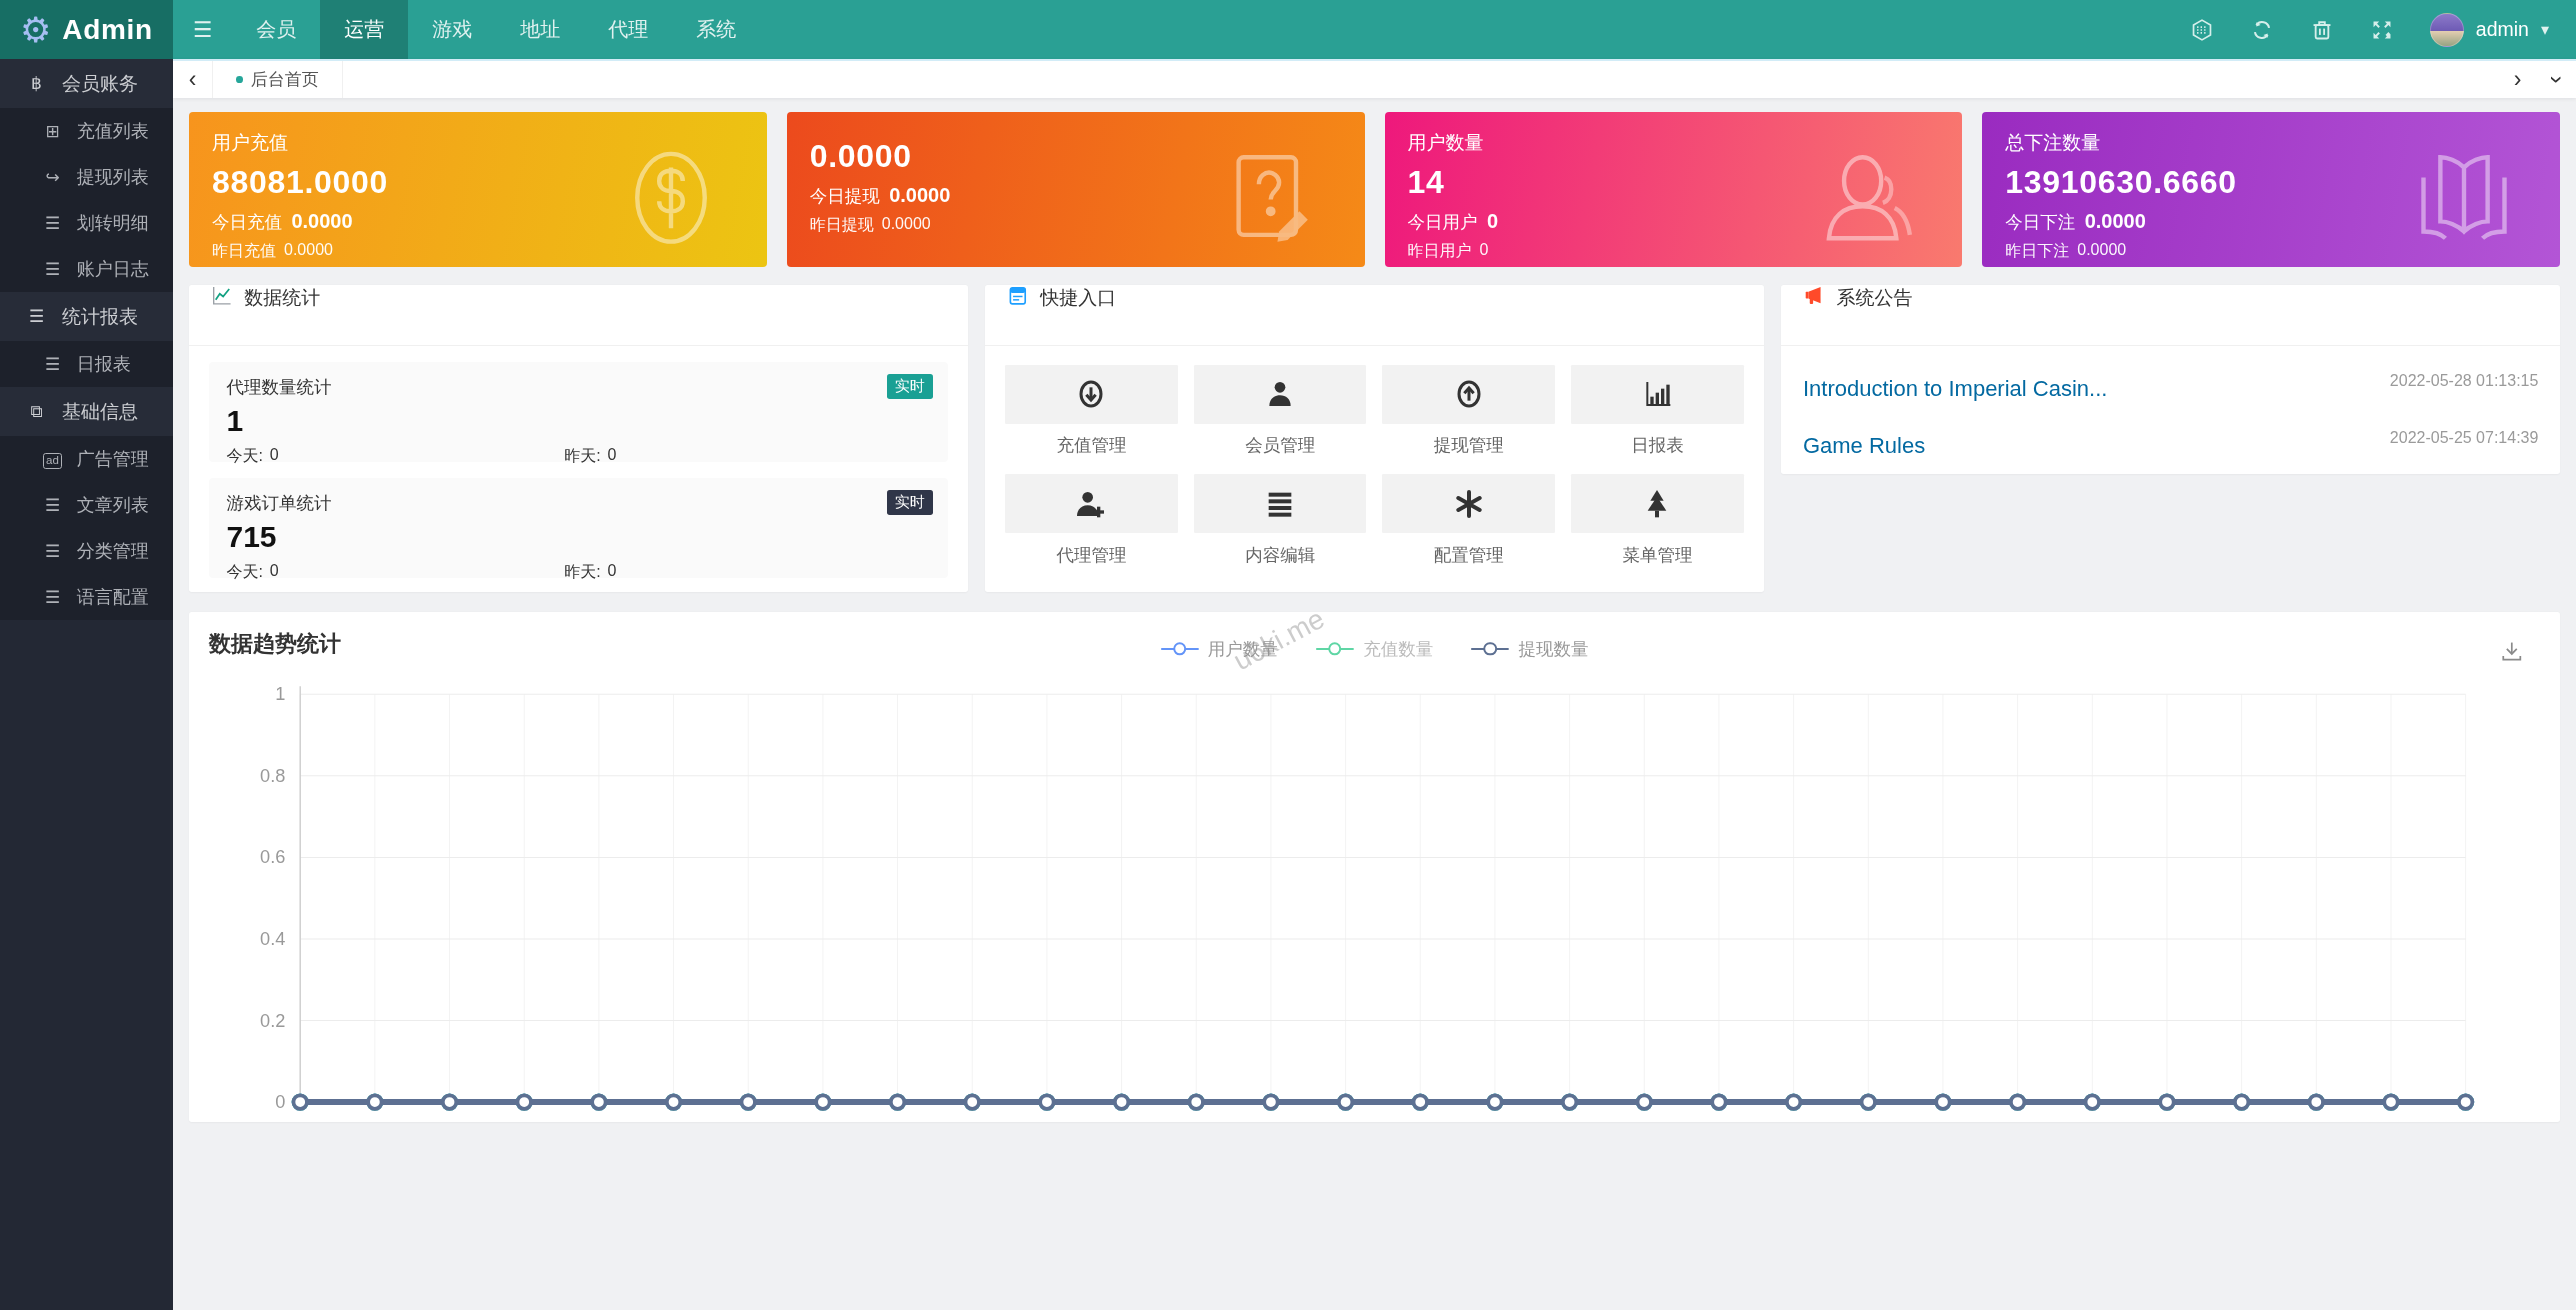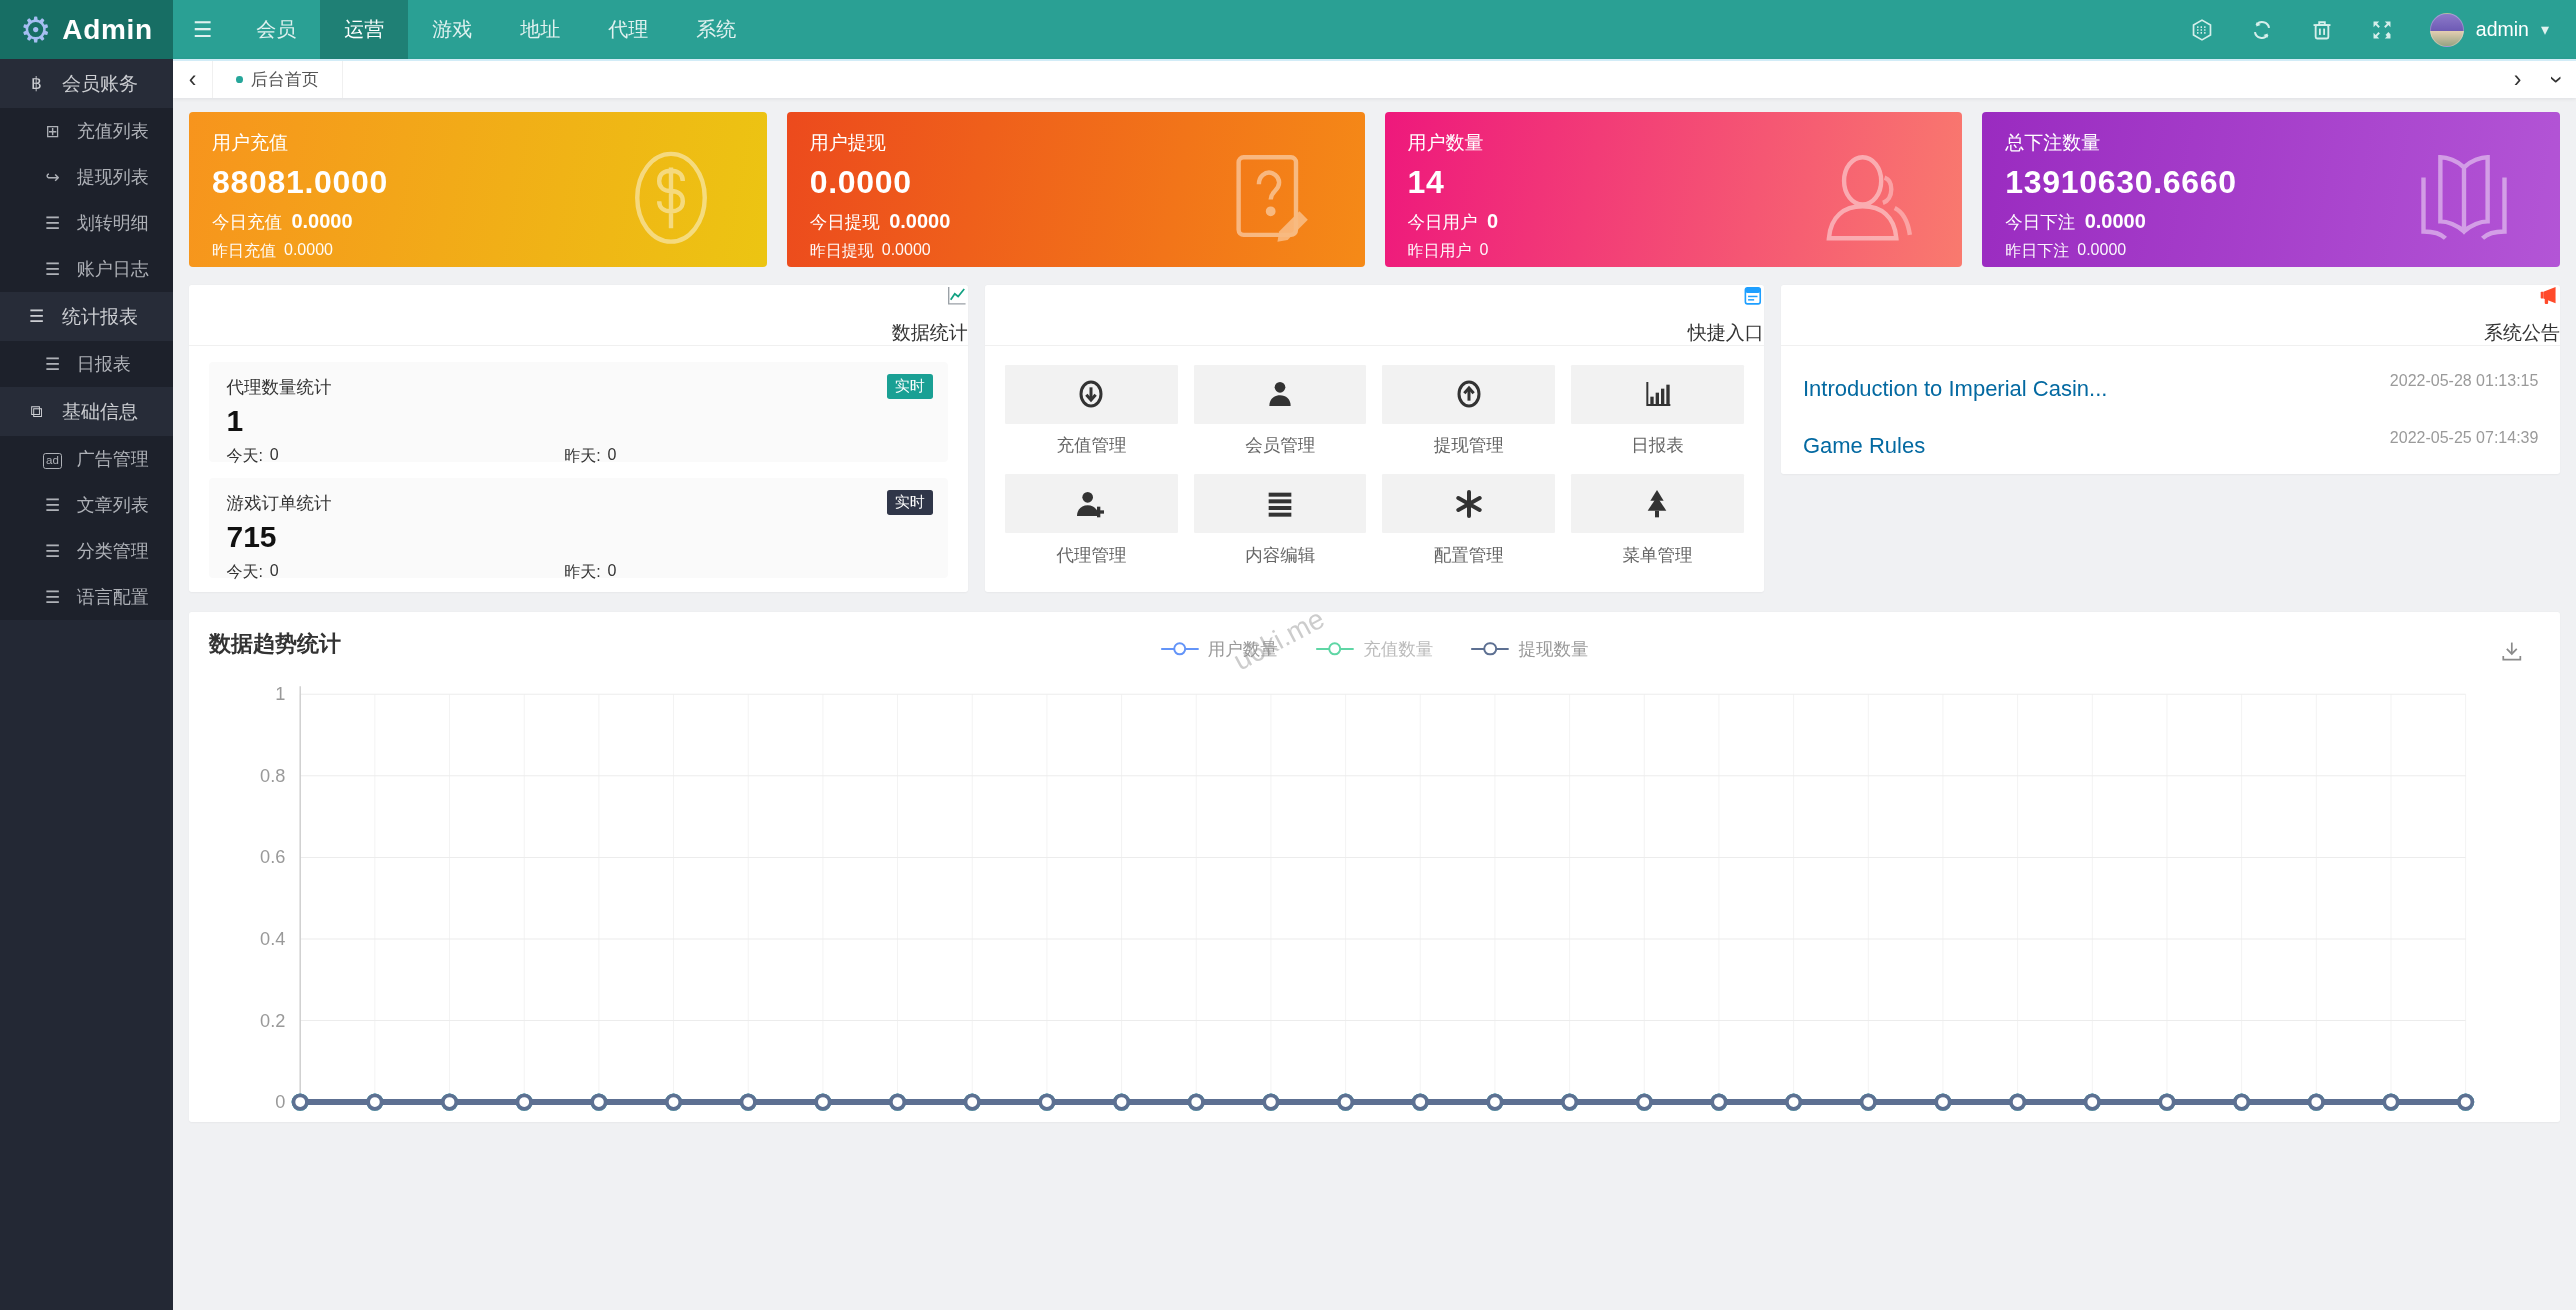--- a/index.html
+++ b/index.html
@@ -48,21 +48,21 @@
   .stat-value { font-size:32px; font-weight:bold; margin-top:8px; letter-spacing:0.7px; }
   .stat-row { margin-top:9.4px; font-size:17.5px; display:flex; align-items:baseline; gap:9.4px; }
   .stat-row .strong { font-weight:bold; font-size:20px; }
   .stat-row2 { margin-top:6.7px; font-size:16px; display:flex; gap:8px; opacity:.96; }
   .stat-icon { position:absolute; right:42px; top:50%; transform:translateY(-42%); opacity:.45; }
   
   .panels-row { margin-top:17.5px; display:grid; grid-template-columns:repeat(3,1fr); gap:17.5px; align-items:start; }
   .panel { background:#fff; border-radius:2.7px; box-shadow:0 0.7px 2px rgba(0,0,0,.04); }
   .panel-h455 { height:307px; }
   .panel-h280 { height:189px; }
-  .panel-head { height:61px; display:flex; align-items:flex-end; gap:12px; padding-left:21.6px; border-bottom:0.7px solid #f0f0f0;flex-direction:column; }
+  .panel-head { height:61px; display:flex; align-items:flex-start; gap:12px; padding-left:21.6px; border-bottom:0.7px solid #f0f0f0; }
   .panel-title { font-size:19px; color:#333; }
   
   .ds-body { padding:16px 20px; display:flex; flex-direction:column; gap:16px; }
   .ds-card { background:#fafafa; border-radius:4px; height:100px; padding:13.5px 17.5px; position:relative; }
   .ds-title { font-size:17.5px; color:#333; }
   .ds-badge { position:absolute; right:15px; top:12px; color:#fff; font-size:15px; padding:3.4px 8px; border-radius:2.7px; }
   .ds-value { font-size:30px; font-weight:bold; color:#111; margin-top:5.4px; }
   .ds-row { margin-top:8px; font-size:16px; color:#333; display:flex; }
   .ds-col { width:48%; display:flex; gap:6.7px; }
   
@@ -245,21 +245,20 @@
           <span>0.0000</span>
         </div>
       <span class="stat-icon">
         <svg width="108" height="108" viewBox="0 0 64 64" fill="none" stroke="#fff" stroke-width="2.6">
             <ellipse cx="32" cy="32" rx="20" ry="26"></ellipse>
             <path d="M32 14v36M39 22c0-4-3-6-7-6s-7 2-7 6 3 6 7 6 7 2 7 6-3 6-7 6-7-2-7-6"></path>
           </svg>
       </span>
     </div>
     <div class="stat-card" style="background: linear-gradient(100deg, rgb(236, 74, 29) 0%, rgb(245, 138, 23) 100%);">
-      <div class="stat-title">用户提现</div>
       <div class="stat-value">0.0000</div>
       <div class="stat-row">
           <span>今日提现</span>
           <span class="strong">0.0000</span>
         </div>
       <div class="stat-row2">
           <span>昨日提现</span>
           <span>0.0000</span>
         </div>
       <span class="stat-icon">

